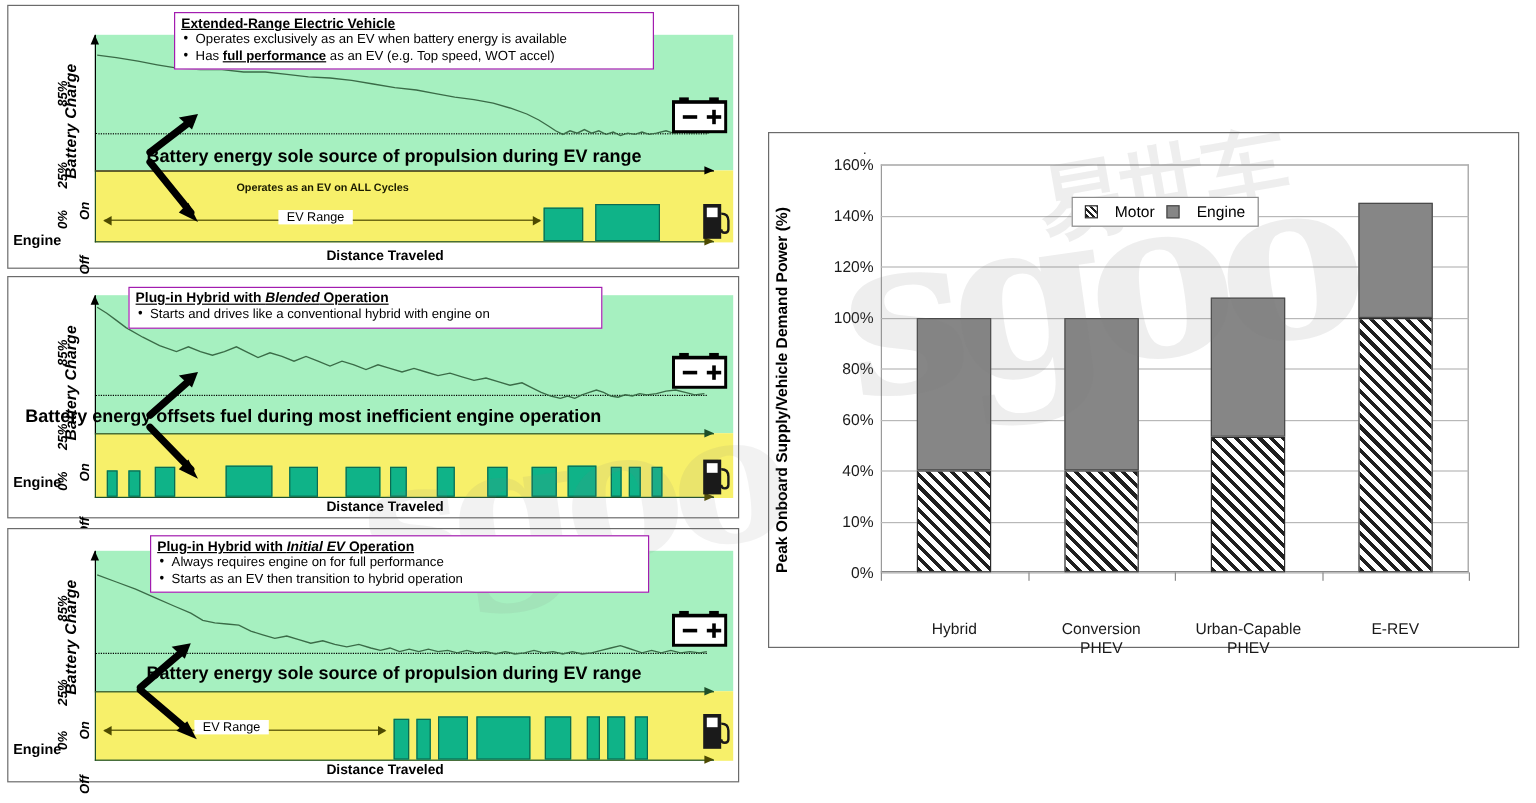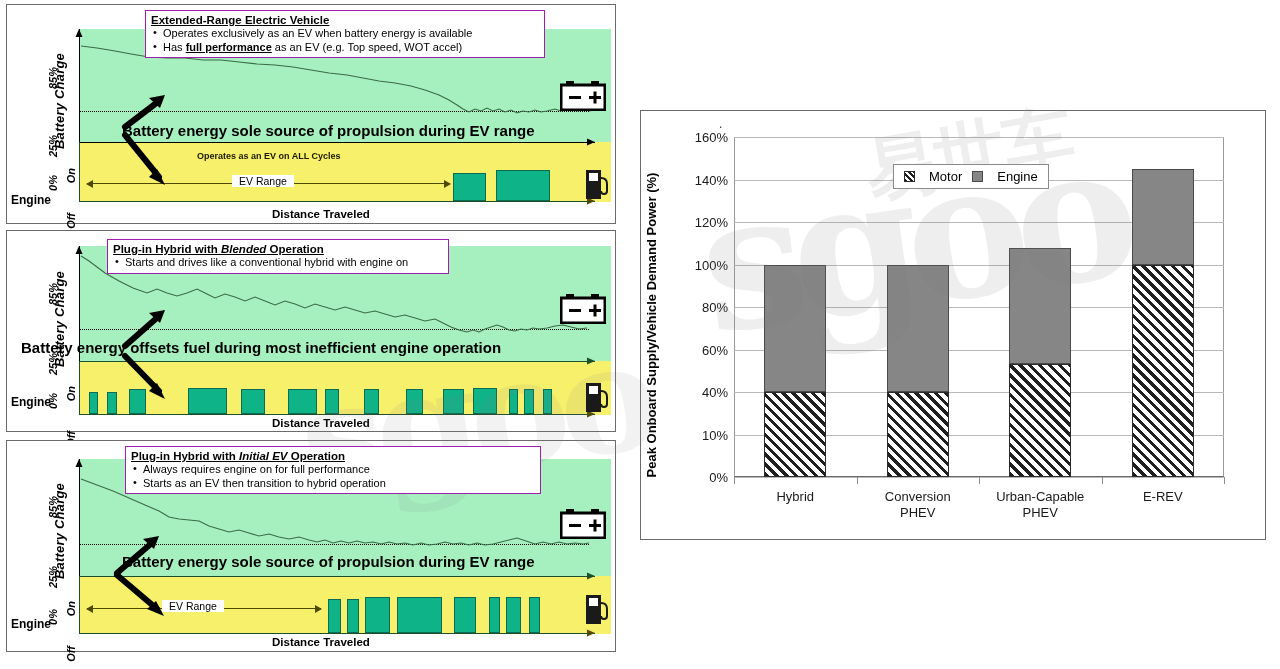--- a/index.html
+++ b/index.html
@@ -66,21 +66,21 @@
   .gridline{position:absolute;left:0;right:0;height:0;border-top:1px solid #b8b8b8;}
   .ytl{position:absolute;right:0;font-size:13px;text-align:right;white-space:nowrap;
        transform:translateY(-50%);color:#1a1a1a;}
   .ylabel-rot{position:absolute;left:6px;top:50%;transform:translate(-0%,-50%) rotate(-90deg);
               transform-origin:center center;white-space:nowrap;font-weight:bold;font-size:13px;}
   .bar{position:absolute;bottom:0;box-sizing:border-box;}
   .seg-motor{position:absolute;left:0;right:0;bottom:0;border:1px solid #2a2a2a;box-sizing:border-box;
        background-color:#ffffff;
        background-image:repeating-linear-gradient(45deg,#1f1f1f 0,#1f1f1f 3px,#ffffff 3px,#ffffff 7px);}
   .seg-engine{position:absolute;left:0;right:0;border:1px solid #4a4a4a;box-sizing:border-box;background:#868686;}
-  .xcat{position:absolute;text-align:center;font-size:13px;line-height:16px;color:#1a1a1a;}
+  .xcat{position:absolute;text-align:center;font-size:13px;line-height:16px;color:#1a1a1a;margin-top:27px;}
   .legend-box{position:absolute;background:#fff;border:1px solid #8a8a8a;z-index:30;
               display:flex;align-items:center;gap:10px;padding:4px 10px;}
   .legend-item{display:flex;align-items:center;gap:14px;font-size:13px;}
   .sw{width:11px;height:11px;border:1px solid #2a2a2a;box-sizing:border-box;display:inline-block;}
   .sw.motor{background-image:repeating-linear-gradient(45deg,#1f1f1f 0,#1f1f1f 2px,#ffffff 2px,#ffffff 4px);}
   .sw.engine{background:#868686;border-color:#4a4a4a;}
   .chart-dot{position:absolute;font-size:12px;color:#333;}
 
   
   .wm{position:absolute;pointer-events:none;user-select:none;z-index:5;
@@ -204,21 +204,21 @@
     <polygon points="588,183 580,179.5 580,186.5" fill="#4d4a00"></polygon>
   </svg>
 
   <svg class="arrowlayer" width="610" height="202">
     <line x1="118" y1="115" x2="152" y2="85" stroke="#000" stroke-width="6" stroke-linecap="round"></line>
     <polygon points="158,79 142,82 153,92" fill="#000"></polygon>
     <line x1="118" y1="125" x2="152" y2="160" stroke="#000" stroke-width="6" stroke-linecap="round"></line>
     <polygon points="158,168 142,160 150,152" fill="#000"></polygon>
   </svg>
 
-  <div class="callout" style="left:100px;top:8px;width:342px;">
+  <div class="callout" style="left:100px;top:8px;width:395px;">
     <div class="c-title"><span>Plug-in Hybrid with </span><span class="ital-b">Blended</span><span> Operation</span></div>
     <ul>
       <li>Starts and drives like a conventional hybrid with engine on</li>
     </ul>
   </div>
 
   <div class="bigmsg" style="left:14px;top:108px;">Battery energy offsets fuel during most inefficient engine operation</div>
 
   <div class="pulse" style="left:82px;top:161px;width:9px;height:22px;"></div>
   <div class="pulse" style="left:100px;top:161px;width:10px;height:22px;"></div>

